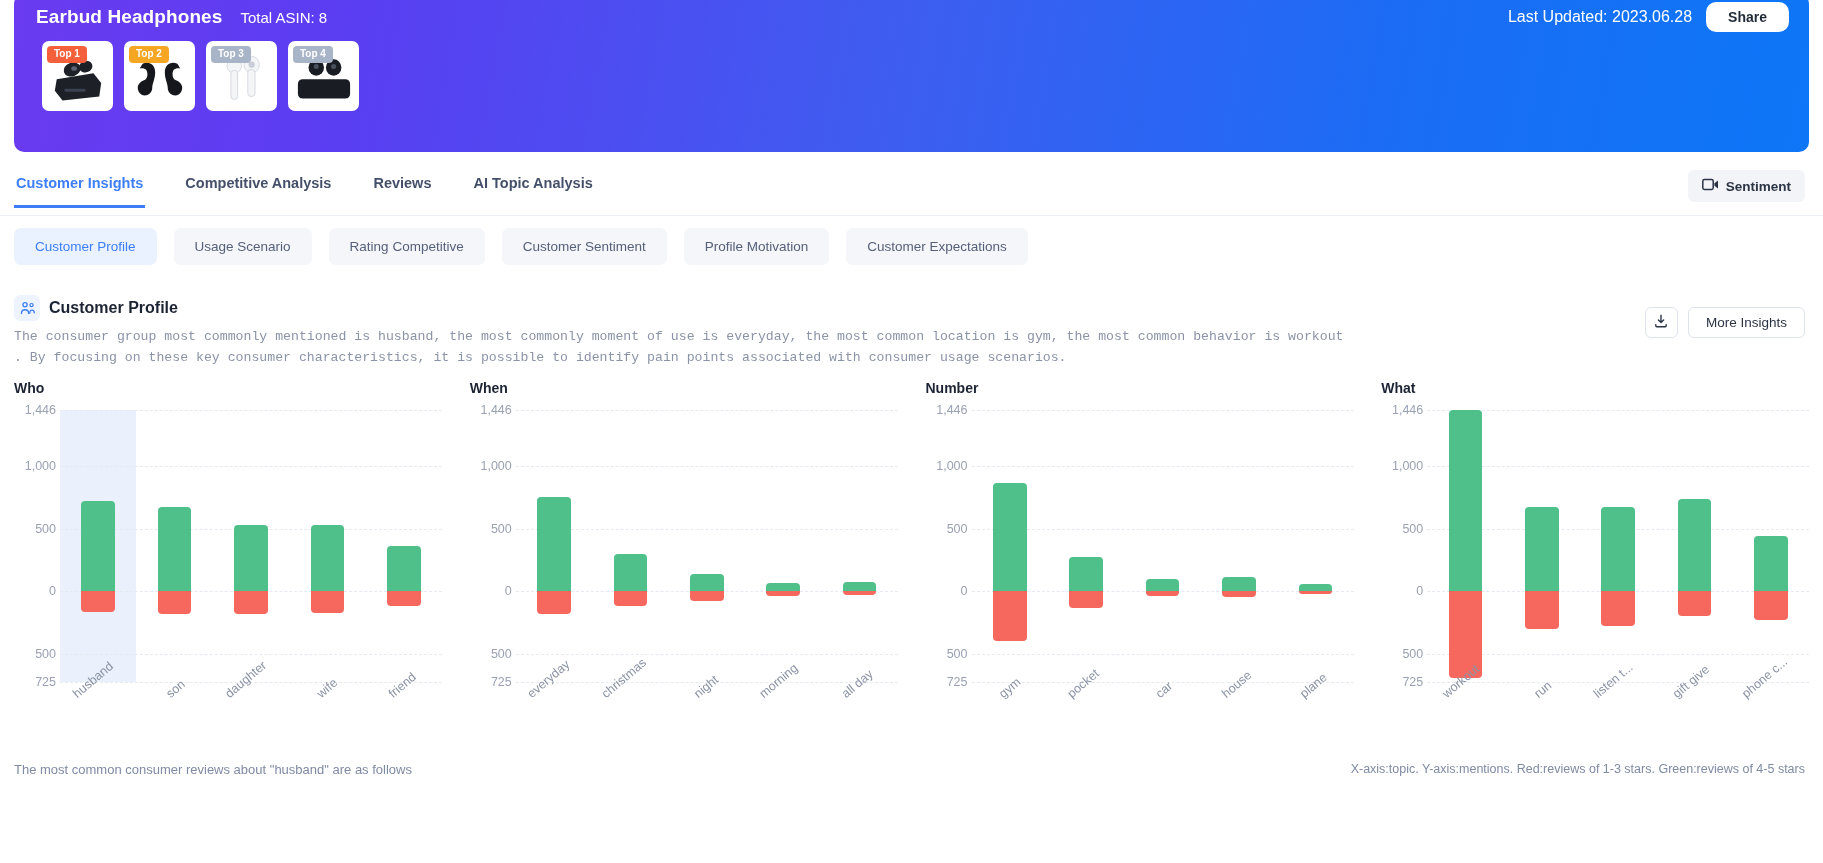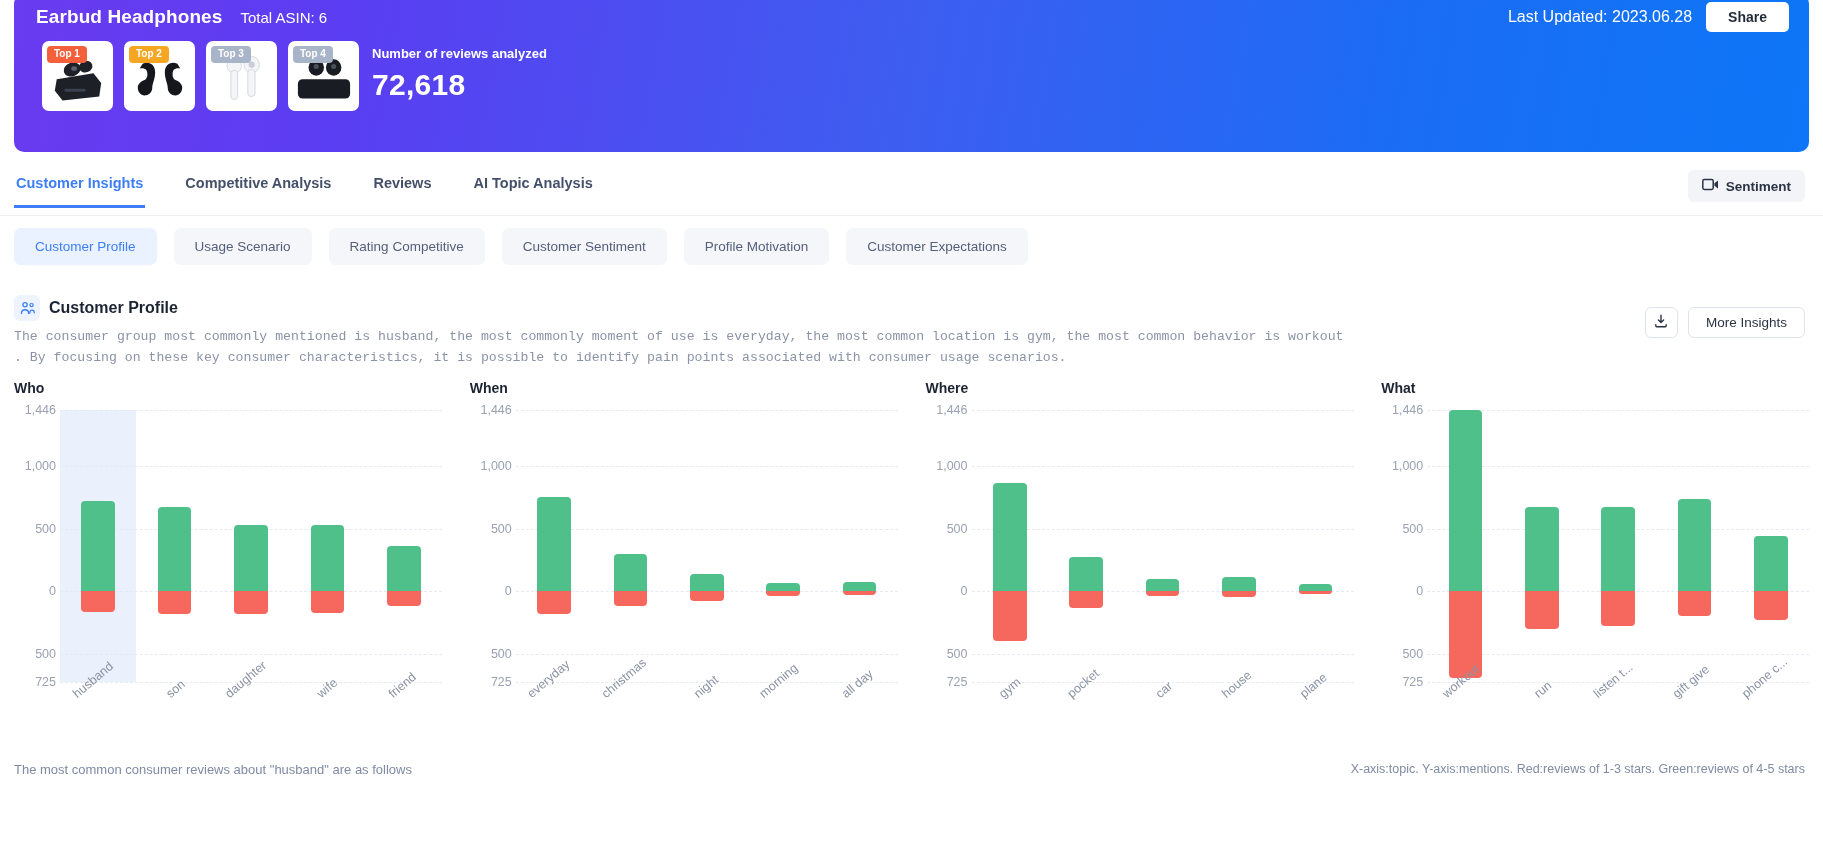--- a/index.html
+++ b/index.html
@@ -31,21 +31,21 @@
   .hero-asin { color: #ffffff; font-size: 15px; font-weight: 400; }
 
   .hero-right {
     position: absolute; right: 20px; top: 8px;
     display: flex; align-items: center; gap: 14px;
   }
   .hero-updated { color: #ffffff; font-size: 16px; margin-left: 43px; }
   .share-btn {
     background: #ffffff; color: #1f2937;
     font-size: 14px; font-weight: bold;
-    border: none; border-radius: 5px;
+    border: none; border-radius: 10px;
     padding: 7px 22px; cursor: pointer;
     font-family: "Liberation Sans", sans-serif;
   }
 
   .thumbs {
     position: absolute; left: 28px; top: 47px;
     display: flex; gap: 11px;
   }
   .thumb {
     position: relative;
@@ -206,21 +206,21 @@
     position: absolute; right: 18px; top: 762px;
     font-size: 12.5px; color: #7f8aa3;
   }
 </style>
 </head>
 <body>
 
 <div class="hero">
   <div class="hero-title-row">
     <span class="hero-title">Earbud Headphones</span>
-    <span class="hero-asin">Total ASIN: 6</span>
+    <span class="hero-asin">Total ASIN: 8</span>
   </div>
 
   <div class="hero-right">
     <span class="hero-updated">Last Updated: 2023.06.28</span>
     <button class="share-btn">Share</button>
   </div>
 
   <div class="thumbs" id="thumbs">
       <div class="thumb">
         <span class="thumb-badge" style="background:#f4603c">Top 1</span>
@@ -262,24 +262,20 @@
               <ellipse cx="22" cy="14" rx="8" ry="8.5"></ellipse>
               <ellipse cx="40" cy="14" rx="8" ry="8.5"></ellipse>
               <path d="M8 26h44c3 0 5 2 5 5v10c0 3-2 5-5 5H8c-3 0-5-2-5-5V31c0-3 2-5 5-5z"></path>
             </g>
             <circle cx="22" cy="13" r="2.6" fill="#4a515e"></circle>
             <circle cx="40" cy="13" r="2.6" fill="#4a515e"></circle>
           </svg></span>
       </div>
     </div>
 
-  <div class="reviews-block">
-    <div class="reviews-label">Number of reviews analyzed</div>
-    <div class="reviews-num">72,618</div>
-  </div>
 </div>
 
 <div class="tabs-bar">
   <div class="tabs" id="tabs">
       <div class="tab active">Customer Insights</div>
       <div class="tab">Competitive Analysis</div>
       <div class="tab">Reviews</div>
       <div class="tab">AI Topic Analysis</div>
     </div>
   <button class="tutorial-btn">
@@ -443,21 +439,21 @@
           <div class="x-slot">
             <span class="x-lab">morning</span>
           </div>
           <div class="x-slot">
             <span class="x-lab">all day</span>
           </div>
         </div>
       </div>
     </div>
     <div class="chart-col">
-      <div class="chart-title">Where</div>
+      <div class="chart-title">Number</div>
       <div class="plot">
         <div class="y-axis">
           <div class="y-tick" style="top:0.0px">1,446</div>
           <div class="y-tick" style="top:55.9px">1,000</div>
           <div class="y-tick" style="top:118.5px">500</div>
           <div class="y-tick" style="top:181.2px">0</div>
           <div class="y-tick" style="top:243.8px">500</div>
           <div class="y-tick" style="top:272.0px">725</div>
         </div>
         <div class="grid-area">

